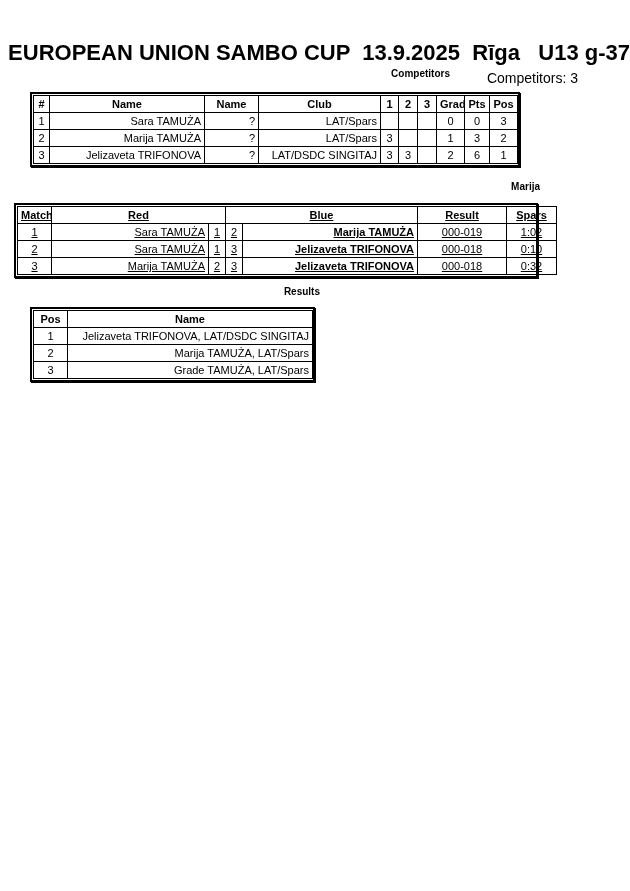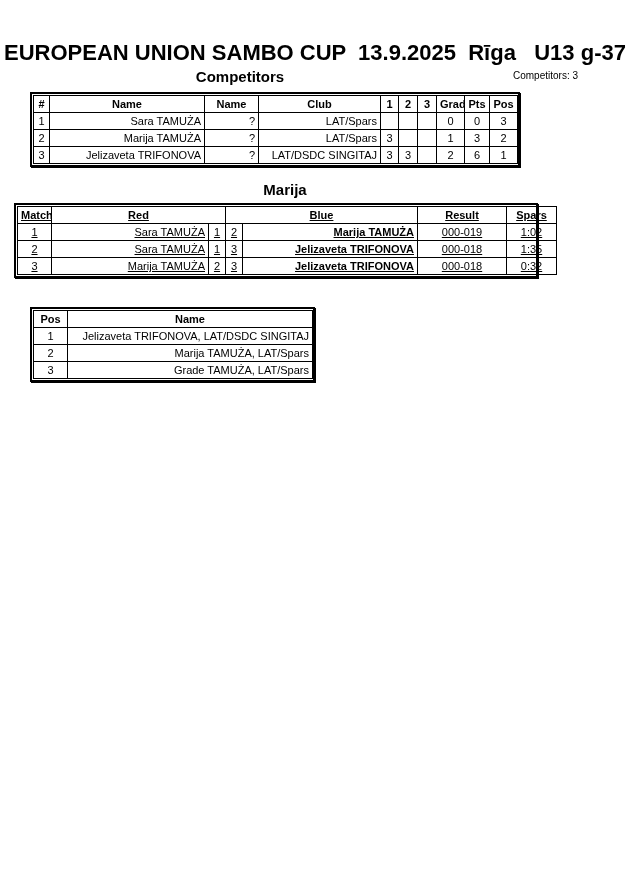--- a/index.html
+++ b/index.html
@@ -9,37 +9,37 @@
     height: 891px;
     background: #ffffff;
     color: #000000;
     font-family: "Liberation Sans", sans-serif;
     overflow: hidden;
   }
   .abs { position: absolute; }
 
   .doc-title {
     left: 0; top: 40px; width: 630px;
-    text-align: center;
+    text-align: right;
     font-size: 22px;
     font-weight: bold;
     white-space: pre;
     letter-spacing: 0px;
   }
   .section-heading {
-    font-size: 15px;
+    font-size: 10px;
     font-weight: bold;
-    text-align: center;
+    text-align: right;
   }
   .competitors-heading { left: 30px; top: 68px; width: 420px; }
   .matches-heading     { left: 30px; top: 181px; width: 510px; }
   .results-heading     { left: 30px; top: 286px; width: 290px; }
   .competitors-count {
     left: 440px; top: 70px; width: 138px;
-    font-size: 10px;
+    font-size: 14px;
     text-align: right;
   }
 
   .tbl-wrap {
     position: absolute;
     box-sizing: border-box;
     border: 2px solid #000;
     padding: 1px;
     background: #fff;
     box-shadow: 1px 1px 0 #000;
@@ -181,35 +181,36 @@
           <td class="c">000-019</td>
           <td class="c">1:02</td>
         </tr>
         <tr>
           <td class="c">2</td>
           <td class="l">Sara TAMUŻA</td>
           <td class="c">1</td>
           <td class="c">3</td>
           <td class="l b">Jelizaveta TRIFONOVA</td>
           <td class="c">000-018</td>
-          <td class="c">1:35</td>
+          <td class="c">0:10</td>
         </tr>
         <tr>
           <td class="c">3</td>
           <td class="l">Marija TAMUŻA</td>
           <td class="c">2</td>
           <td class="c">3</td>
           <td class="l b">Jelizaveta TRIFONOVA</td>
           <td class="c">000-018</td>
           <td class="c">0:32</td>
         </tr>
       </tbody>
     </table>
   </div>
 
+  <div class="abs section-heading results-heading">Results</div>
 
   <div class="tbl-wrap results-table">
     <table>
       <colgroup>
         <col style="width:34px">
           <col style="width:245px">
       </colgroup>
       <thead>
         <tr>
           <th>Pos</th>

